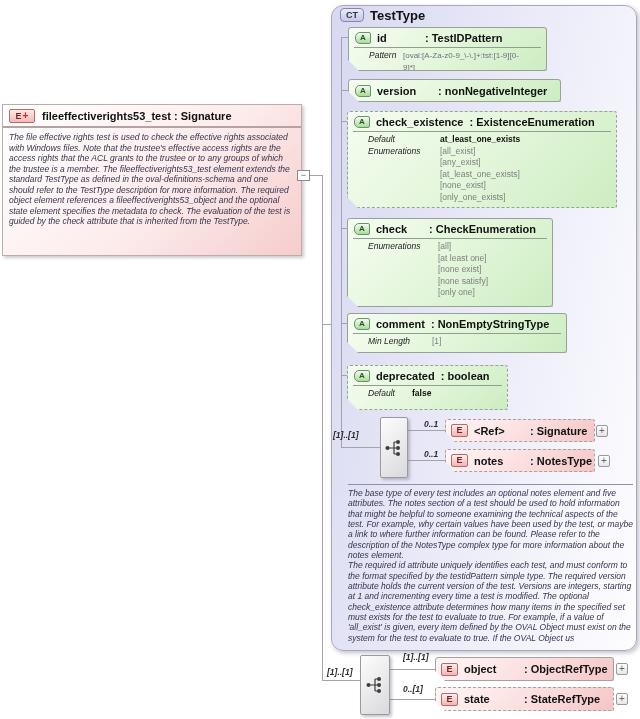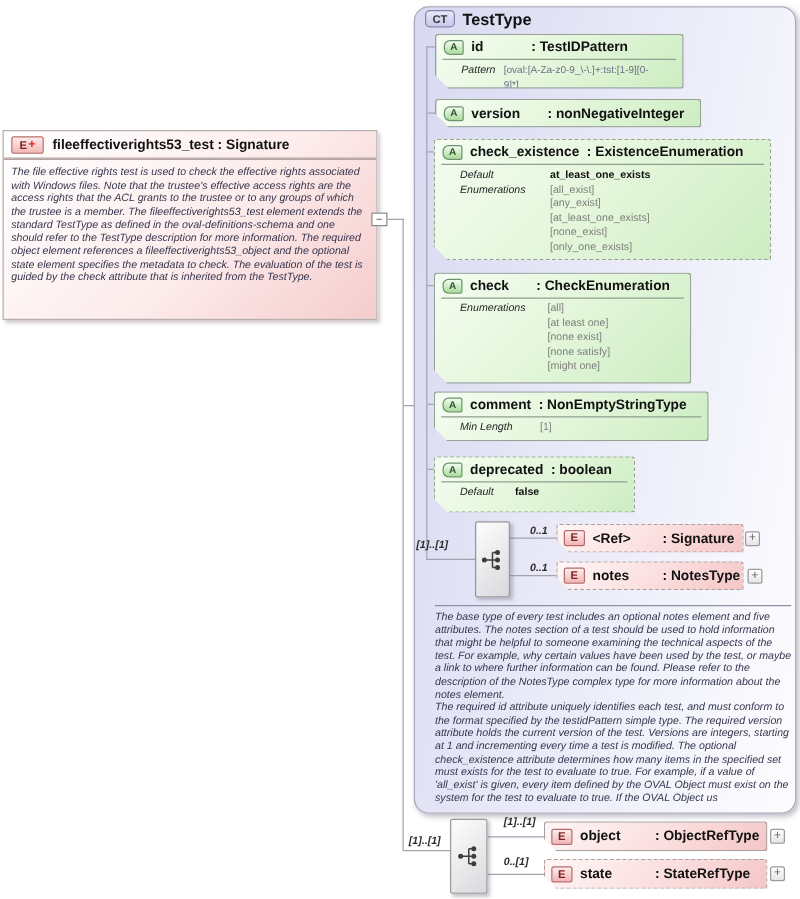--- a/index.html
+++ b/index.html
@@ -180,21 +180,21 @@
     </div>
     <div class="a-sep"></div>
     <div class="attr-rows">
       <div class="frow">
         <span class="flbl" style="width:70px;">Enumerations</span>
         <span class="fval">
           <div class="enum">[all]</div>
           <div class="enum">[at least one]</div>
           <div class="enum">[none exist]</div>
           <div class="enum">[none satisfy]</div>
-          <div class="enum">[might one]</div>
+          <div class="enum">[only one]</div>
         </span>
       </div>
     </div>
   </div>
 
   <div class="box-a" style="left:347px;top:313px;width:220px;height:40px;">
     <div class="attr-head">
       <span class="a-icon">A</span>
       <span class="nm">comment</span>
       <span class="tp">: NonEmptyStringType</span>

